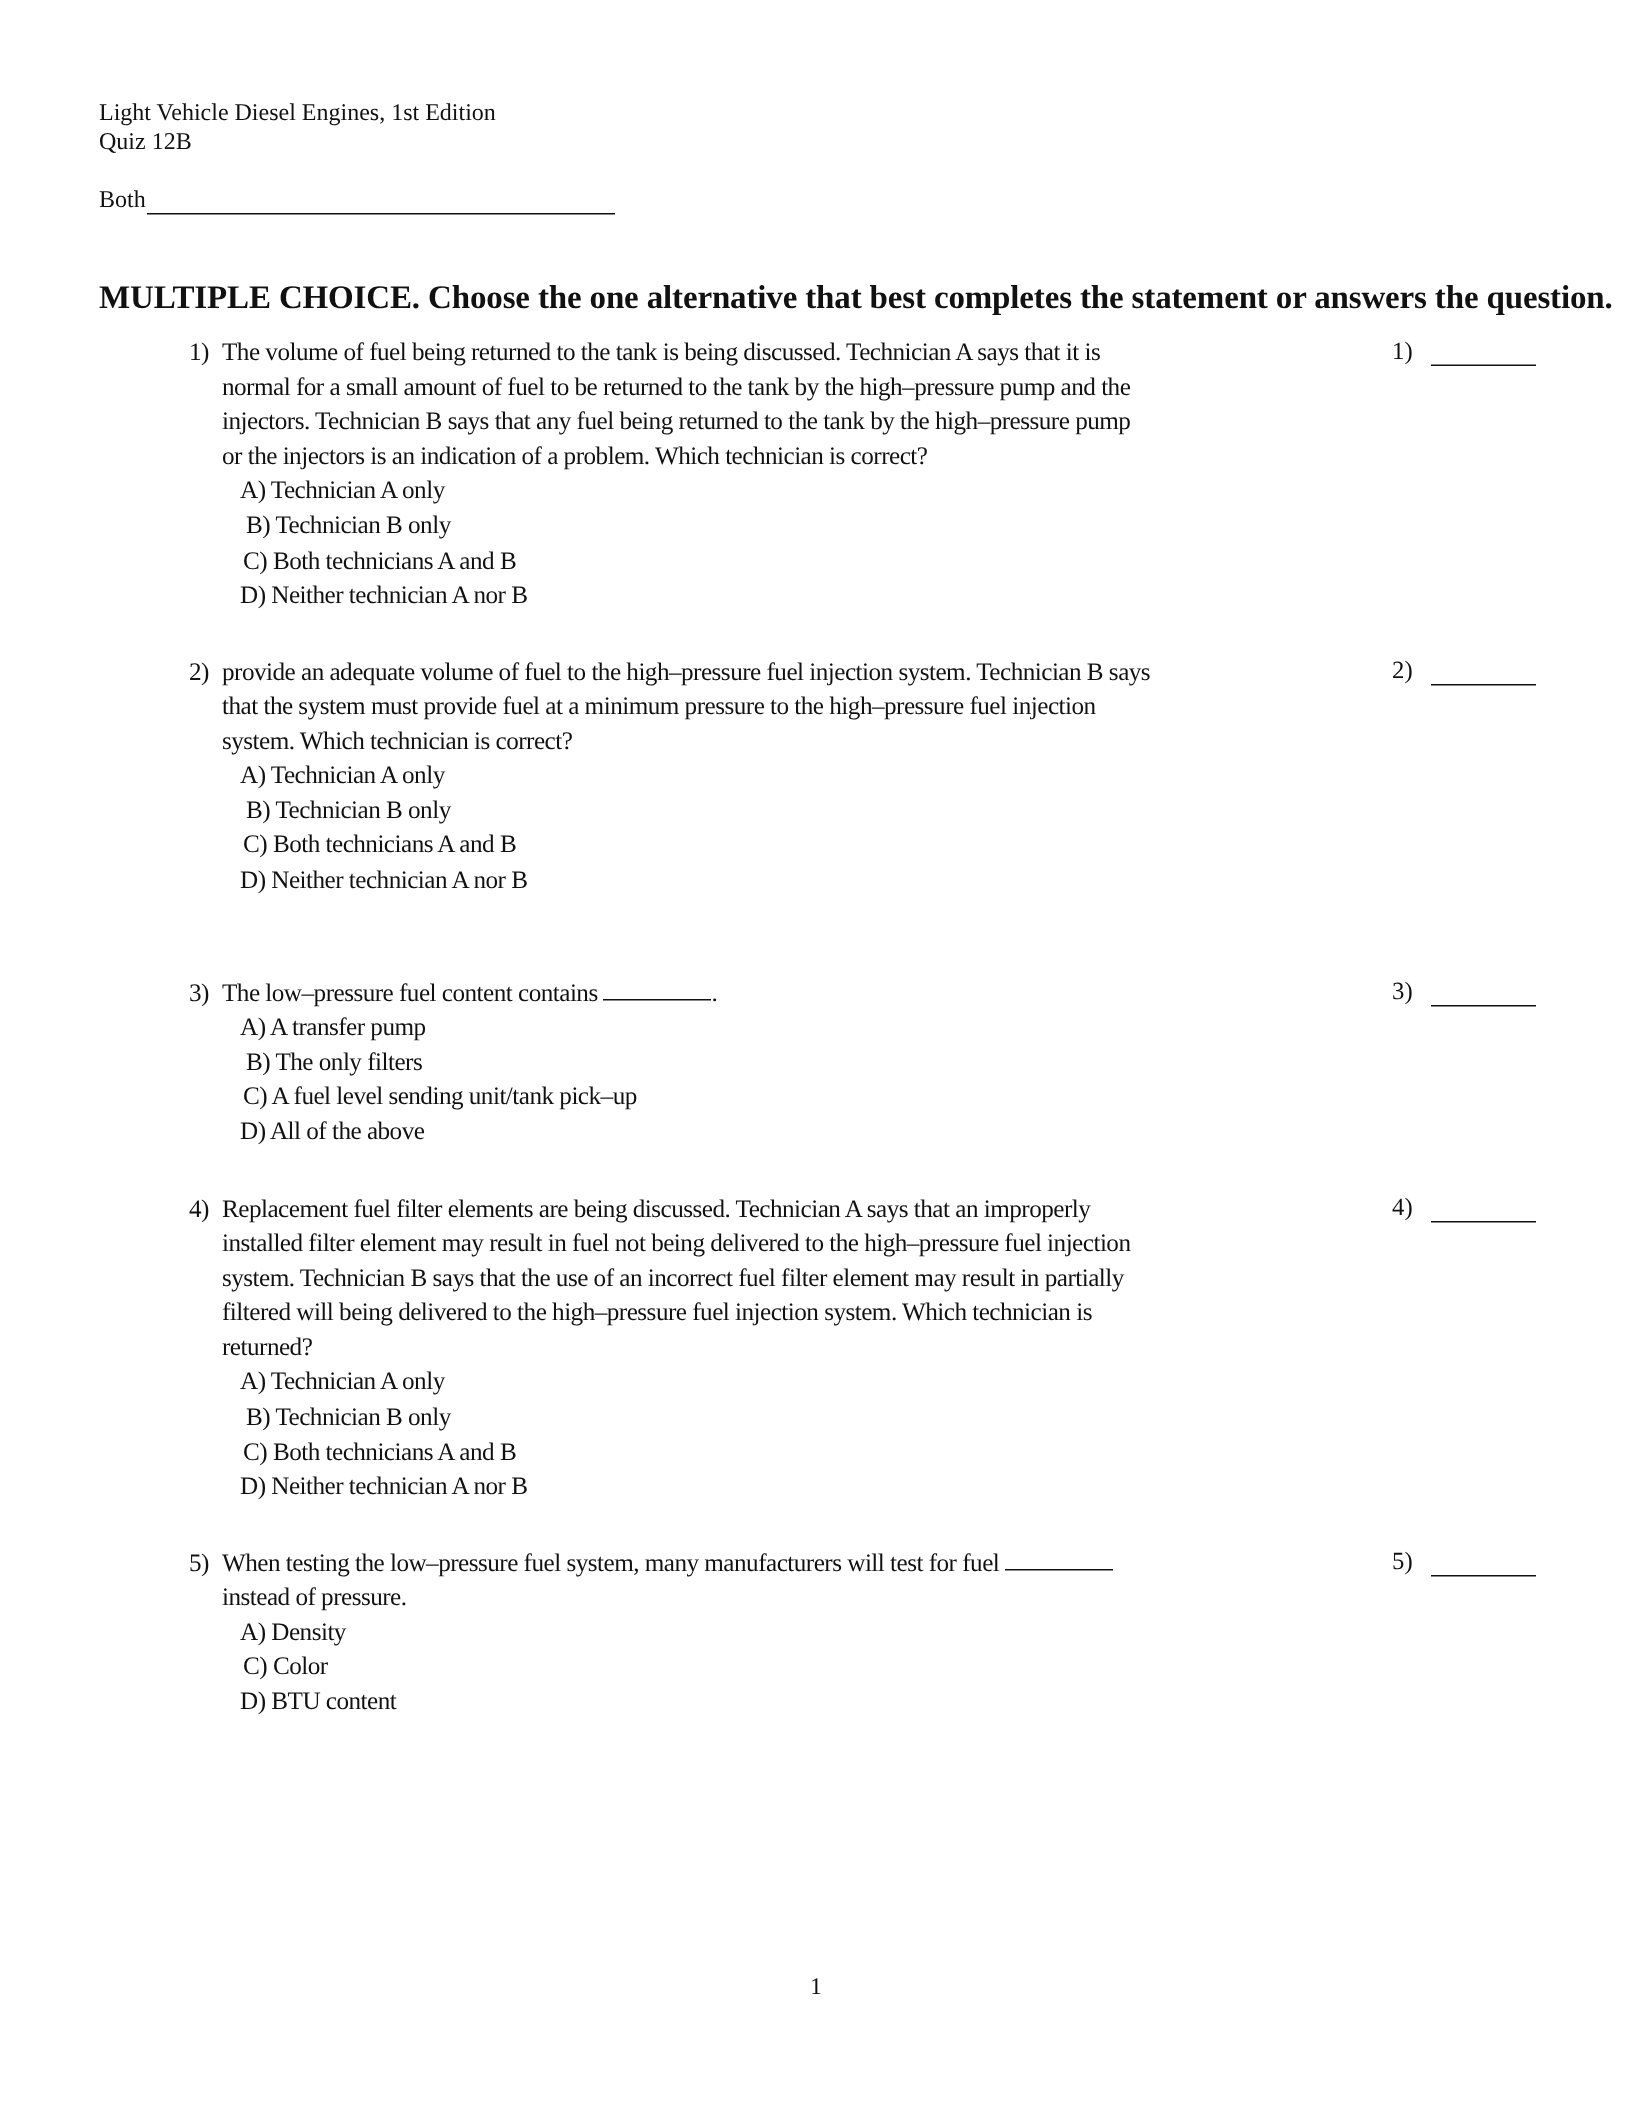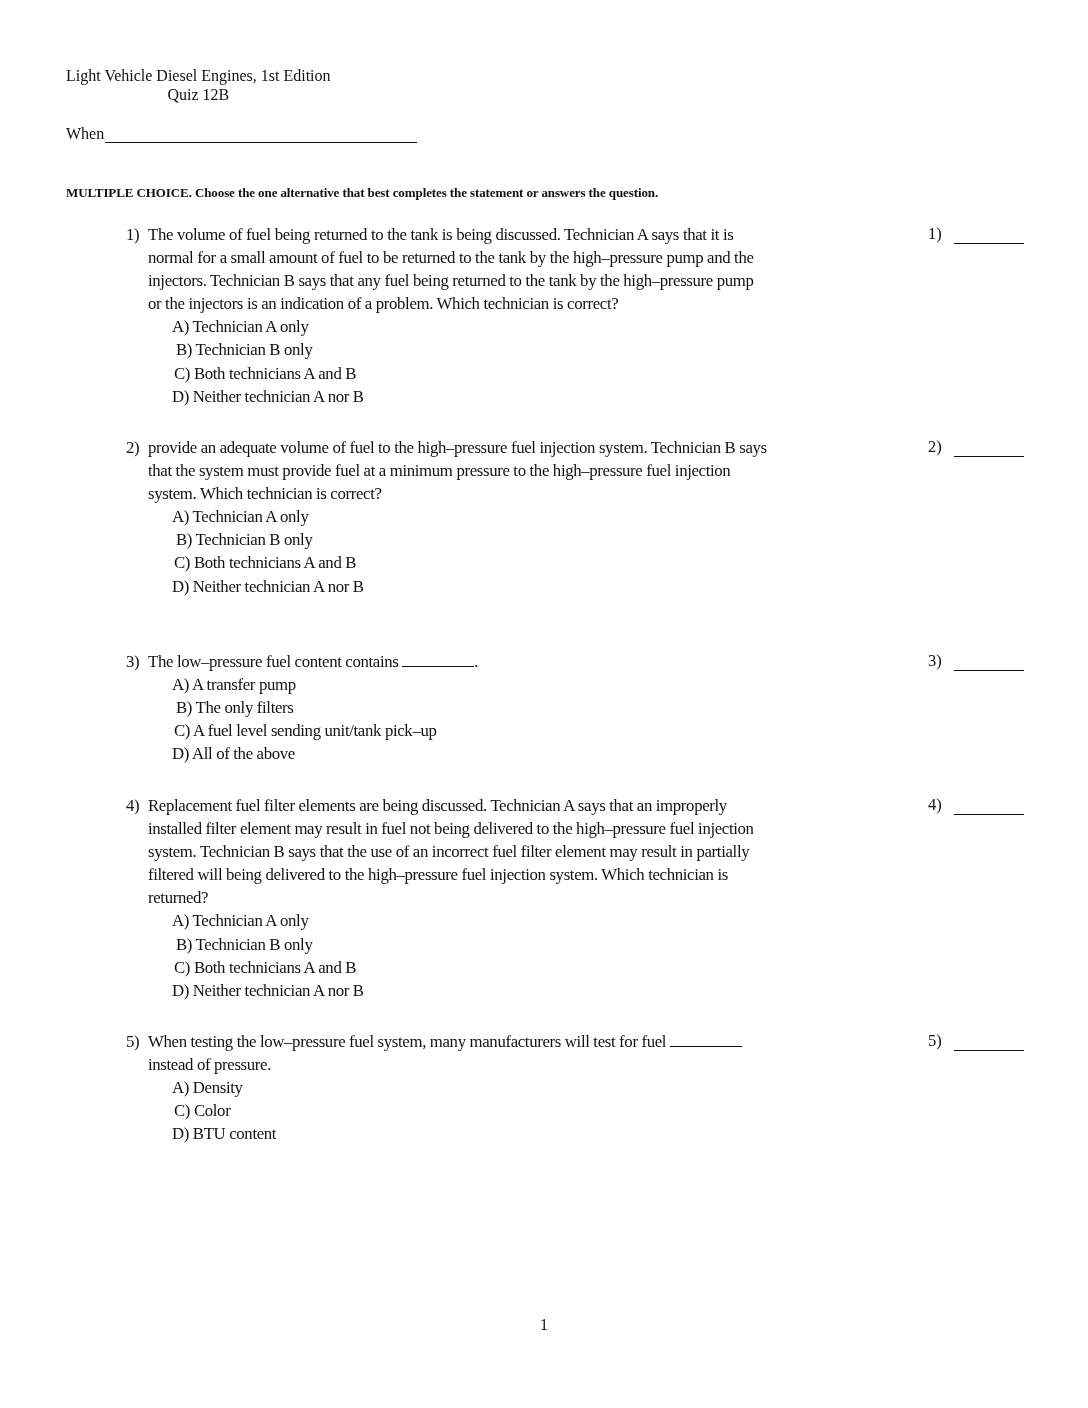--- a/index.html
+++ b/index.html
@@ -14,42 +14,41 @@
       overflow: hidden;
       color: #111111;
       font-family: "Liberation Serif", "DejaVu Serif", serif;
     }
     .header {
       position: absolute;
       left: 66px;
       top: 66px;
       font-size: 16px;
       line-height: 19px;
-      text-align: center;
     }
     .name-row {
       position: absolute;
       left: 66px;
       top: 125px;
       font-size: 16px;
       display: flex;
       align-items: flex-end;
     }
     .name-line {
       display: inline-block;
       width: 312px;
       border-bottom: 1px solid #111;
       height: 17px;
       margin-left: 1px;
     }
     .instructions {
       position: absolute;
       left: 66px;
       top: 185px;
-      font-size: 13px;
+      font-size: 22px;
       font-weight: bold;
       letter-spacing: -0.1px;
       white-space: nowrap;
     }
     .question {
       position: absolute;
       left: 126px;
       width: 790px;
       font-size: 16.8px;
       line-height: 23.1px;
@@ -58,21 +57,21 @@
     .q-stem {
       position: relative;
       padding-left: 22px;
     }
     .q-num {
       position: absolute;
       left: 0;
       top: 0;
     }
     .options {
-      margin-left: 46px;
+      margin-left: 34px;
     }
     .opt-b { padding-left: 4px; }
     .opt-c { padding-left: 2px; }
     .blank-inline {
       display: inline-block;
       width: 72px;
       border-bottom: 1px solid #111;
       height: 14px;
       vertical-align: baseline;
     }
@@ -99,21 +98,21 @@
   </style>
 </head>
 <body>
 
 <div class="header">
   <div>Light Vehicle Diesel Engines, 1st Edition</div>
   <div>Quiz 12B</div>
 </div>
 
 <div class="name-row">
-  <span>When</span>
+  <span>Both</span>
   <span class="name-line"></span>
 </div>
 
 <div class="instructions">MULTIPLE CHOICE.  Choose the one alternative that best completes the statement or answers the question.</div>
 
 <div class="question" style="top:223px;">
   <div class="q-stem">
     <span class="q-num">1)</span>
     <div>The volume of fuel being returned to the tank is being discussed. Technician A says that it is</div>
     <div>normal for a small amount of fuel to be returned to the tank by the high–pressure pump and the</div>

